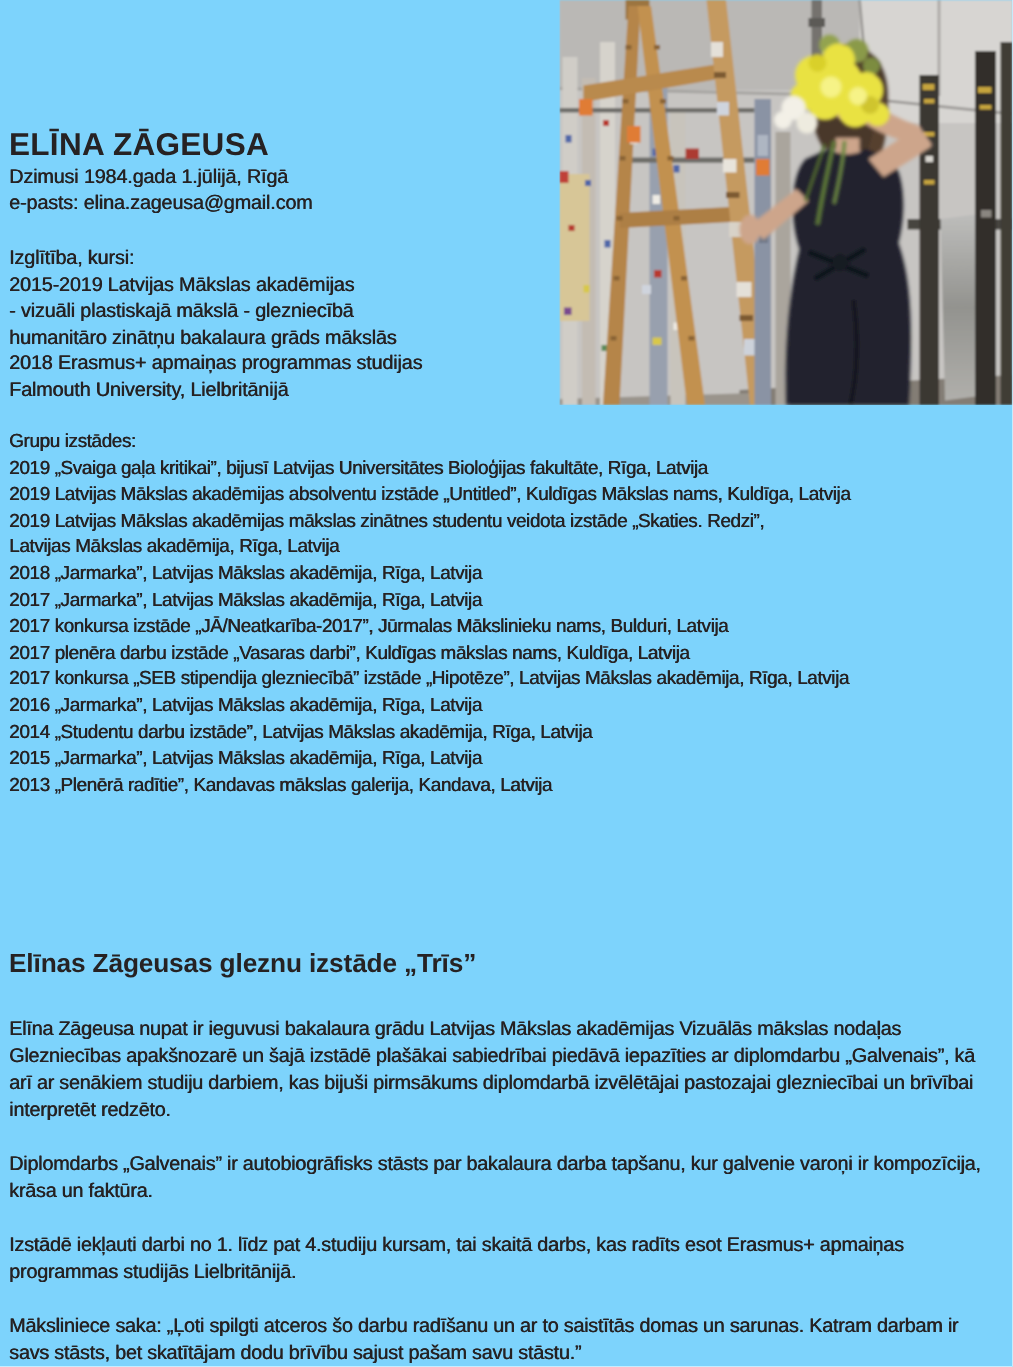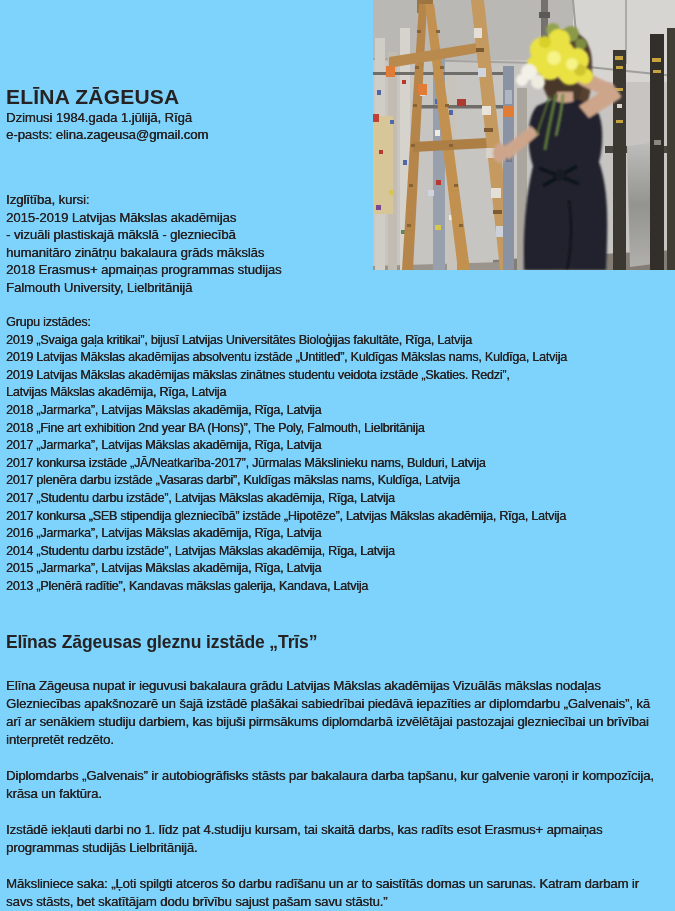--- a/index.html
+++ b/index.html
@@ -14,21 +14,21 @@
   .semi{font-weight:400;text-shadow:0.35px 0 0 currentColor;}
 
   .photo{position:absolute;top:0;left:373px;width:302px;height:270px;}
 
   .id-block{position:absolute;left:6px;top:85px;}
   .name{font-size:21px;font-weight:700;line-height:24px;letter-spacing:.2px;}
   .id-line{font-size:13.2px;line-height:17px;letter-spacing:-.1px;}
 
   .edu{position:absolute;left:6px;top:163px;font-size:13.2px;line-height:17.6px;letter-spacing:-.1px;}
   .exh{position:absolute;left:6px;top:286px;font-size:12.6px;line-height:17.6px;letter-spacing:-.25px;white-space:nowrap;}
-  .block-heading{display:block;margin-top:28px;}
+  .block-heading{display:block;}
 
   .section-title{position:absolute;left:6px;top:632px;font-size:17.5px;font-weight:700;letter-spacing:-.1px;}
 
   .paras{position:absolute;left:6px;top:677px;width:654px;font-size:13.2px;line-height:18px;letter-spacing:-.15px;}
   .paras p{margin:0 0 18px 0;}
 </style>
 </head>
 <body>
 
 <div class="page">
@@ -216,25 +216,23 @@
     <div>Falmouth University, Lielbritānijā</div>
   </div>
 
   <div class="exh semi">
     <span class="block-heading">Grupu izstādes:</span>
     <div>2019 „Svaiga gaļa kritikai”, bijusī Latvijas Universitātes Bioloģijas fakultāte, Rīga, Latvija</div>
     <div>2019 Latvijas Mākslas akadēmijas absolventu izstāde „Untitled”, Kuldīgas Mākslas nams, Kuldīga, Latvija</div>
     <div>2019 Latvijas Mākslas akadēmijas mākslas zinātnes studentu veidota izstāde „Skaties. Redzi”,</div>
     <div>Latvijas Mākslas akadēmija, Rīga, Latvija</div>
     <div>2018 „Jarmarka”, Latvijas Mākslas akadēmija, Rīga, Latvija</div>
-    <div>2018 „Fine art exhibition 2nd year BA (Hons)”, The Poly, Falmouth, Lielbritānija</div>
     <div>2017 „Jarmarka”, Latvijas Mākslas akadēmija, Rīga, Latvija</div>
     <div>2017 konkursa izstāde „JĀ/Neatkarība-2017”, Jūrmalas Mākslinieku nams, Bulduri, Latvija</div>
     <div>2017 plenēra darbu izstāde „Vasaras darbi”, Kuldīgas mākslas nams, Kuldīga, Latvija</div>
-    <div>2017 „Studentu darbu izstāde”, Latvijas Mākslas akadēmija, Rīga, Latvija</div>
     <div>2017 konkursa „SEB stipendija glezniecībā” izstāde „Hipotēze”, Latvijas Mākslas akadēmija, Rīga, Latvija</div>
     <div>2016 „Jarmarka”, Latvijas Mākslas akadēmija, Rīga, Latvija</div>
     <div>2014 „Studentu darbu izstāde”, Latvijas Mākslas akadēmija, Rīga, Latvija</div>
     <div>2015 „Jarmarka”, Latvijas Mākslas akadēmija, Rīga, Latvija</div>
     <div>2013 „Plenērā radītie”, Kandavas mākslas galerija, Kandava, Latvija</div>
   </div>
 
   <div class="section-title">Elīnas Zāgeusas gleznu izstāde „Trīs”</div>
 
   <div class="paras semi">

